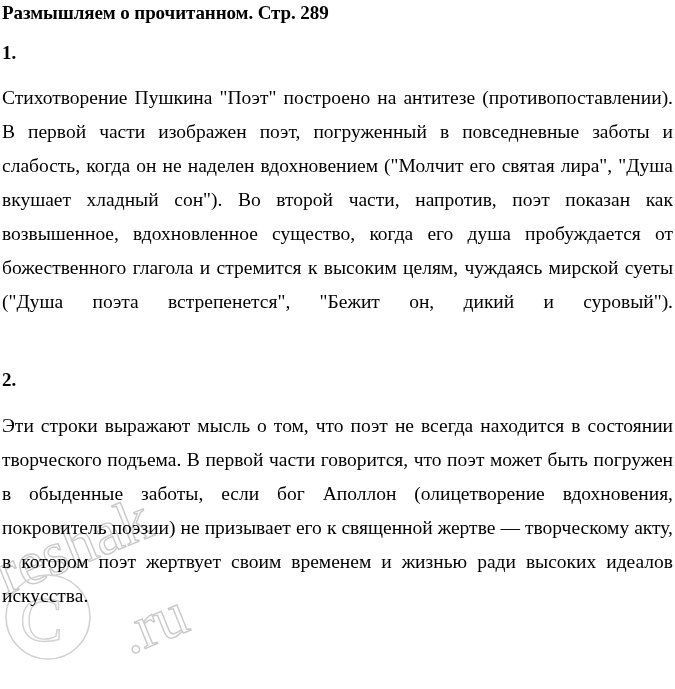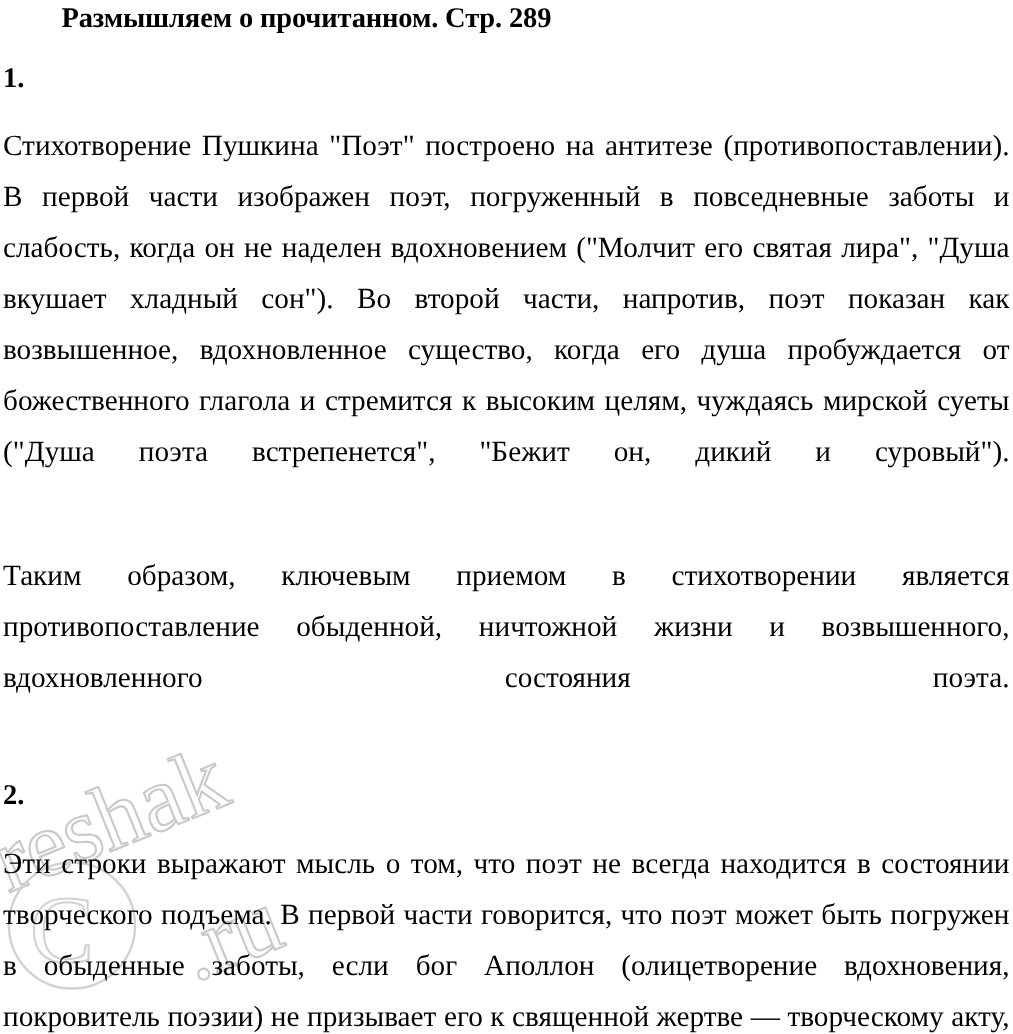--- a/index.html
+++ b/index.html
@@ -62,21 +62,20 @@
   }
 
   
   .header-row {
     position: relative;
     display: flex;
     align-items: flex-start;
     justify-content: space-between;
     z-index: 2;
     padding-top: 1px;
-    margin-left: 39px;
   }
   .doc-title {
     font-size: 19px;
     font-weight: bold;
     line-height: 23px;
     letter-spacing: -0.1px;
     white-space: nowrap;
   }
   .copyright {
     font-size: 18px;
@@ -138,19 +137,18 @@
   </div>
 
   <div class="header-row">
     <div class="doc-title">Размышляем о прочитанном. Стр. 289</div>
   </div>
 
   <div class="q-number q-1">1.</div>
 
   <p class="para p-first">Стихотворение Пушкина "Поэт" построено на антитезе (противопоставлении). В первой части изображен поэт, погруженный в повседневные заботы и слабость, когда он не наделен вдохновением ("Молчит его святая лира", "Душа вкушает хладный сон"). Во второй части, напротив, поэт показан как возвышенное, вдохновленное существо, когда его душа пробуждается от божественного глагола и стремится к высоким целям, чуждаясь мирской суеты ("Душа поэта встрепенется", "Бежит он, дикий и суровый").</p>
 
-  <p class="para">Таким образом, ключевым приемом в стихотворении является противопоставление обыденной, ничтожной жизни и возвышенного, вдохновленного состояния поэта.</p>
 
   <div class="q-number q-2">2.</div>
 
   <p class="para p-after-2">Эти строки выражают мысль о том, что поэт не всегда находится в состоянии творческого подъема. В первой части говорится, что поэт может быть погружен в обыденные заботы, если бог Аполлон (олицетворение вдохновения, покровитель поэзии) не призывает его к священной жертве — творческому акту, в котором поэт жертвует своим временем и жизнью ради высоких идеалов искусства.</p>
 
 </div>
 
 </body></html>

